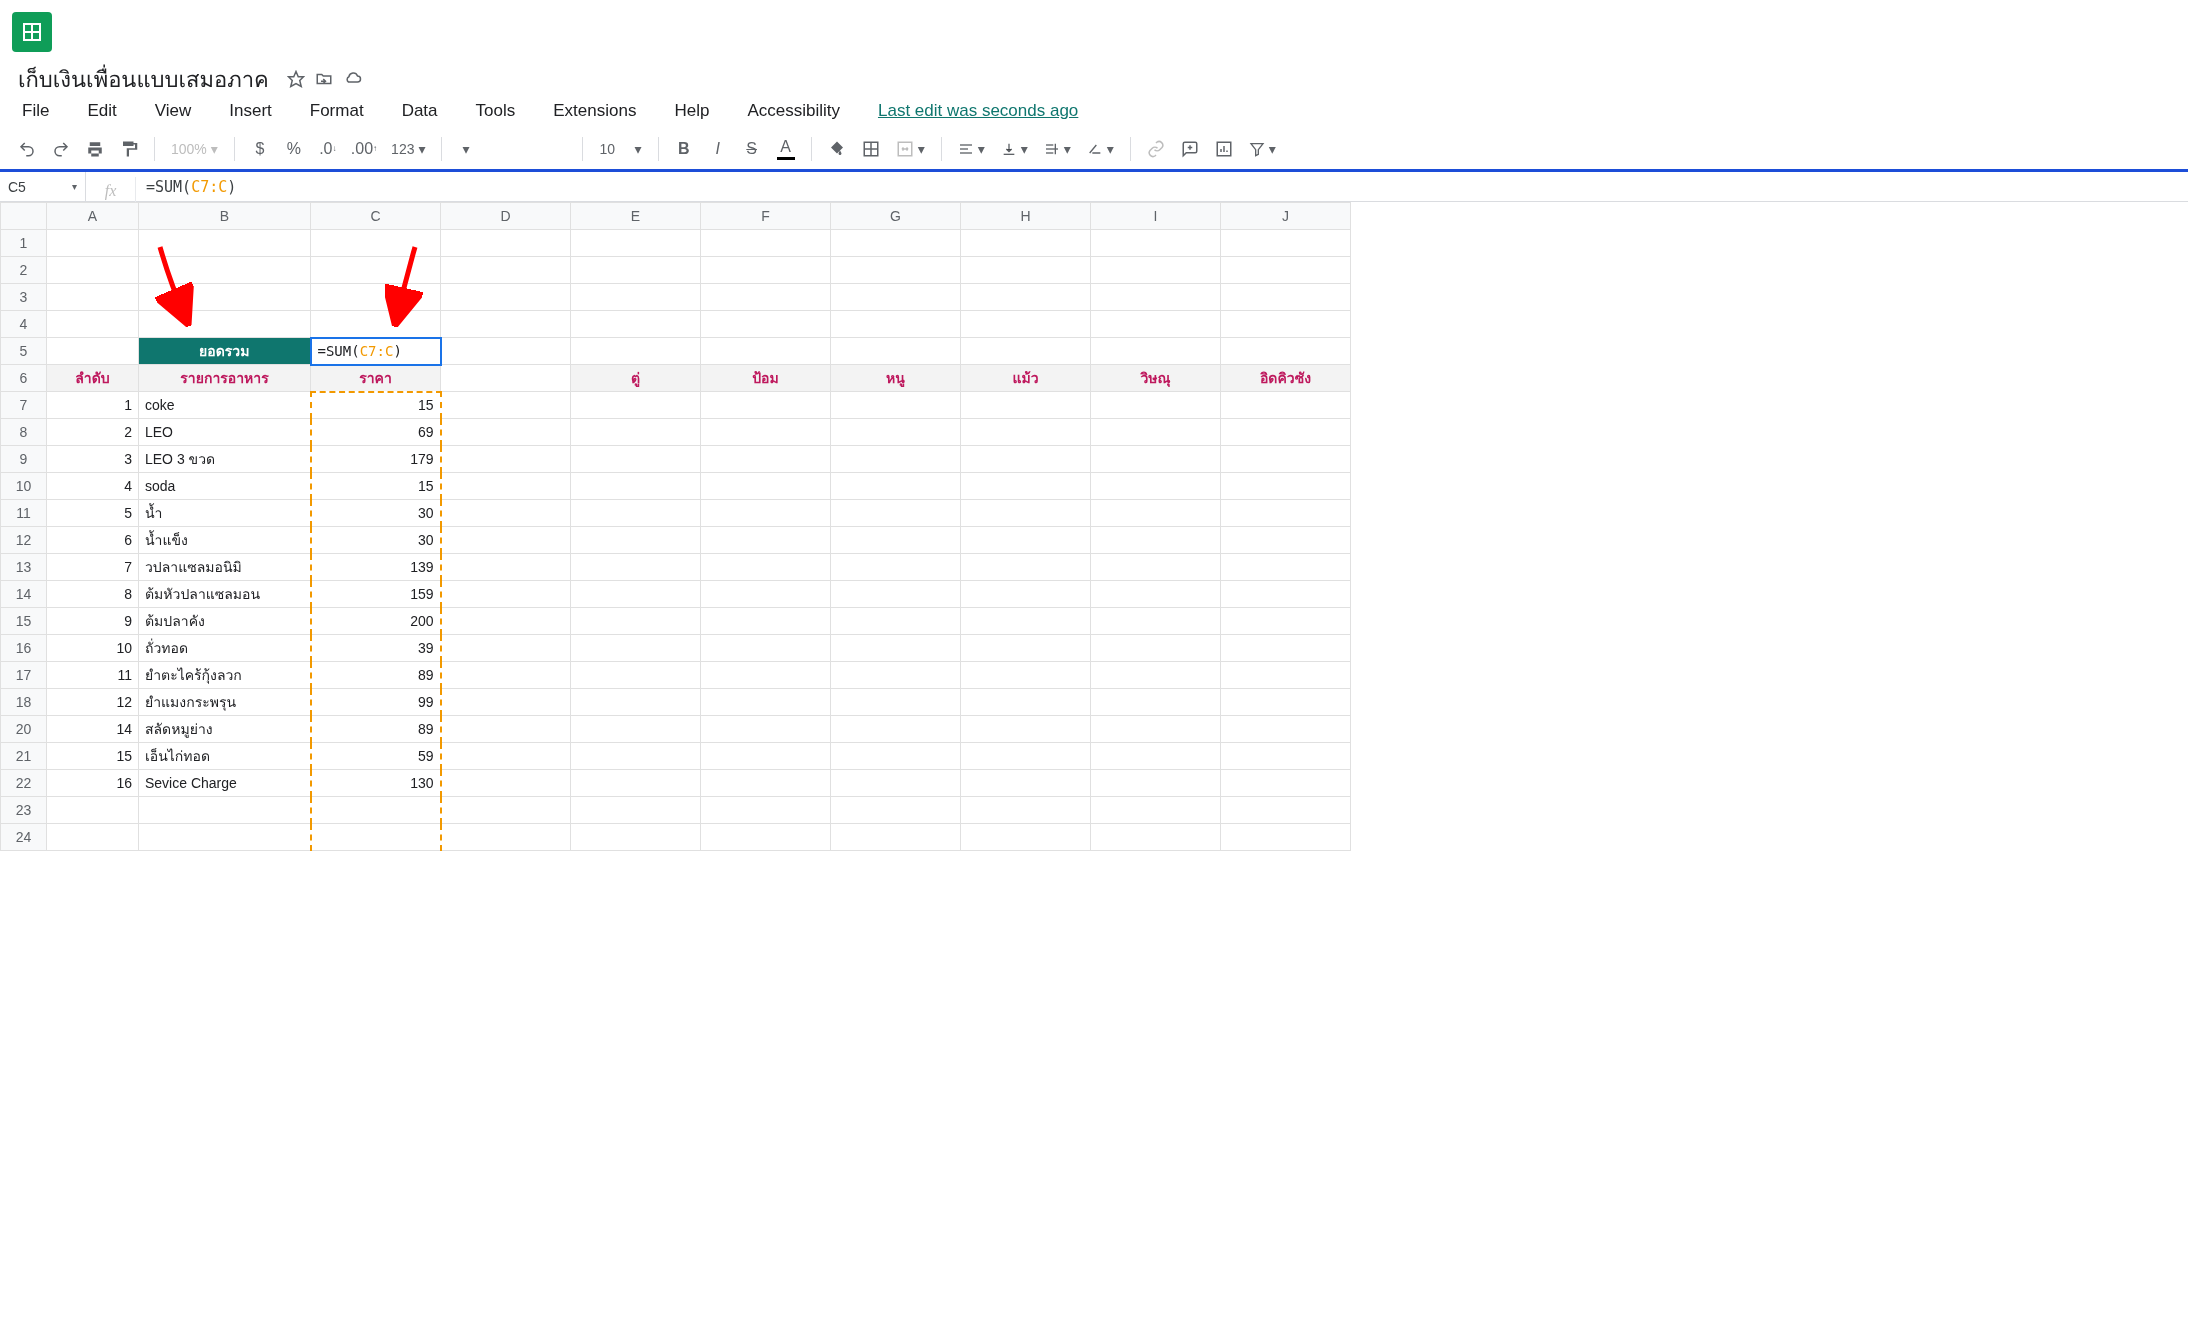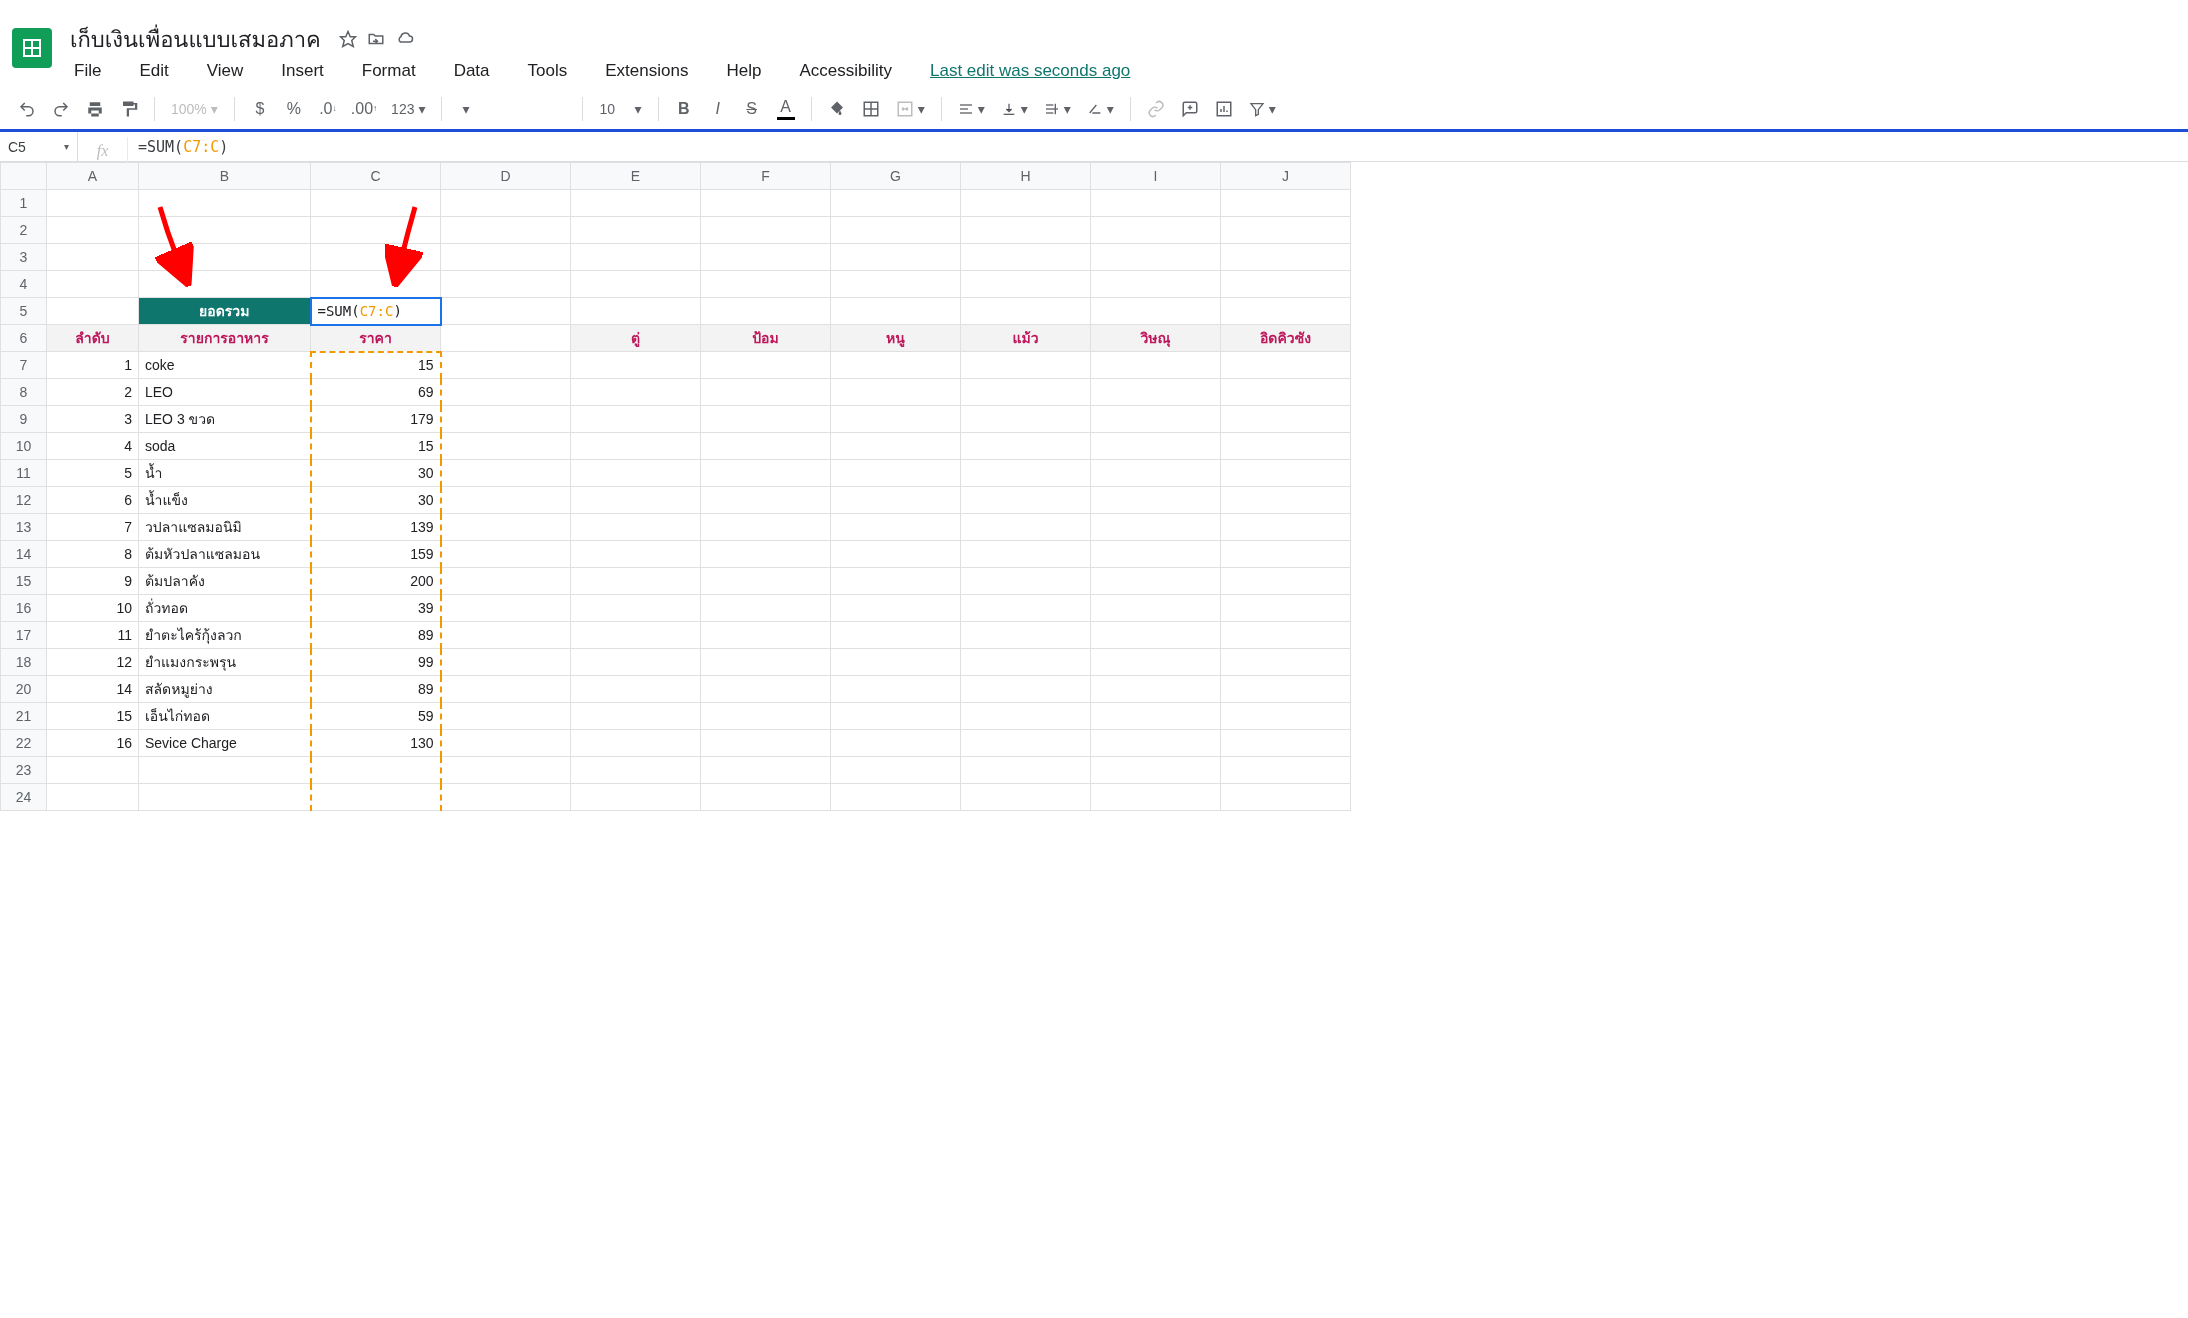--- a/index.html
+++ b/index.html
@@ -1,40 +1,40 @@
 <!DOCTYPE html>
 <html><head>
 <meta charset="utf-8">
 <style>
 * { box-sizing: border-box; margin: 0; padding: 0; }
 body { font-family: Arial, "Google Sans", sans-serif; font-size: 14px; color: #202124; overflow: hidden; background: #fff; }
 
 
-.header { display: flex; align-items: flex-start; padding: 24px 12px 0 12px; gap: 12px; }
+.header { display: flex; align-items: flex-start; padding: 8px 12px 0 12px; gap: 12px; flex-direction: column; }
 .logo { width: 40px; height: 40px; background: #0f9d58; border-radius: 4px; display: flex; align-items: center; justify-content: center; margin-top: 4px; }
 .logo svg { width: 24px; height: 24px; }
 .title-area { flex: 1; display: flex; flex-direction: column; }
 .title-row { display: flex; align-items: center; gap: 12px; height: 30px; }
 .doc-title { font-size: 22px; color: #202124; padding: 2px 6px; }
 .title-icons { display: flex; gap: 10px; color: #5f6368; }
 .title-icons span { cursor: pointer; display: inline-flex; }
 .menubar { display: flex; gap: 18px; height: 34px; align-items: center; }
 .menubar .mitem { padding: 4px 10px; font-size: 17px; color: #202124; cursor: pointer; border-radius: 4px; }
 .last-edit { color: #0f766e; text-decoration: underline; font-size: 17px; padding: 4px 10px; }
 
 
 .toolbar { display: flex; align-items: center; gap: 4px; padding: 6px 12px; border-bottom: 3px solid #1d4ed8; height: 44px; }
 .tbtn { min-width: 30px; height: 30px; display: inline-flex; align-items: center; justify-content: center; cursor: pointer; border-radius: 4px; color: #5f6368; font-size: 16px; padding: 0 4px; }
 .tsep { width: 1px; height: 24px; background: #dadce0; margin: 0 6px; }
 .tdrop { display: inline-flex; align-items: center; gap: 4px; padding: 0 6px; color: #5f6368; font-size: 14px; cursor: pointer; height: 30px; }
 .zoom { color: #bdbdbd; }
 
 
 .fbar-row { display: flex; align-items: center; border-bottom: 1px solid #dadce0; height: 30px; }
-.namebox { width: 78px; border-right: 1px solid #dadce0; height: 100%; display: flex; align-items: center; padding: 0 8px; font-size: 14px; color: #3c4043; justify-content: space-between; }
+.namebox { width: 86px; border-right: 1px solid #dadce0; height: 100%; display: flex; align-items: center; padding: 0 8px; font-size: 14px; color: #3c4043; justify-content: space-between; }
 .namebox .dd { font-size: 10px; color: #5f6368; }
 .fx { width: 50px; display: flex; align-items: center; justify-content: center; color: #bdbdbd; font-style: italic; font-family: serif; font-size: 16px; border-right: 1px solid #e8eaed; height: 100%; margin-top: 9px; }
 .fbar { flex: 1; padding: 0 10px; font-family: Consolas, monospace; font-size: 15px; color: #3c4043; display:flex; align-items:center; }
 .fbar .txt-black { color: #3c4043; }
 .fbar .txt-orange { color: #f29900; }
 
 
 .sheet-wrap { position: relative; overflow: hidden; }
 table.sheet { border-collapse: collapse; table-layout: fixed; }
 table.sheet th, table.sheet td { border: 1px solid #e0e0e0; font-size: 14px; height: 27px; padding: 0 6px; white-space: nowrap; overflow: hidden; }

